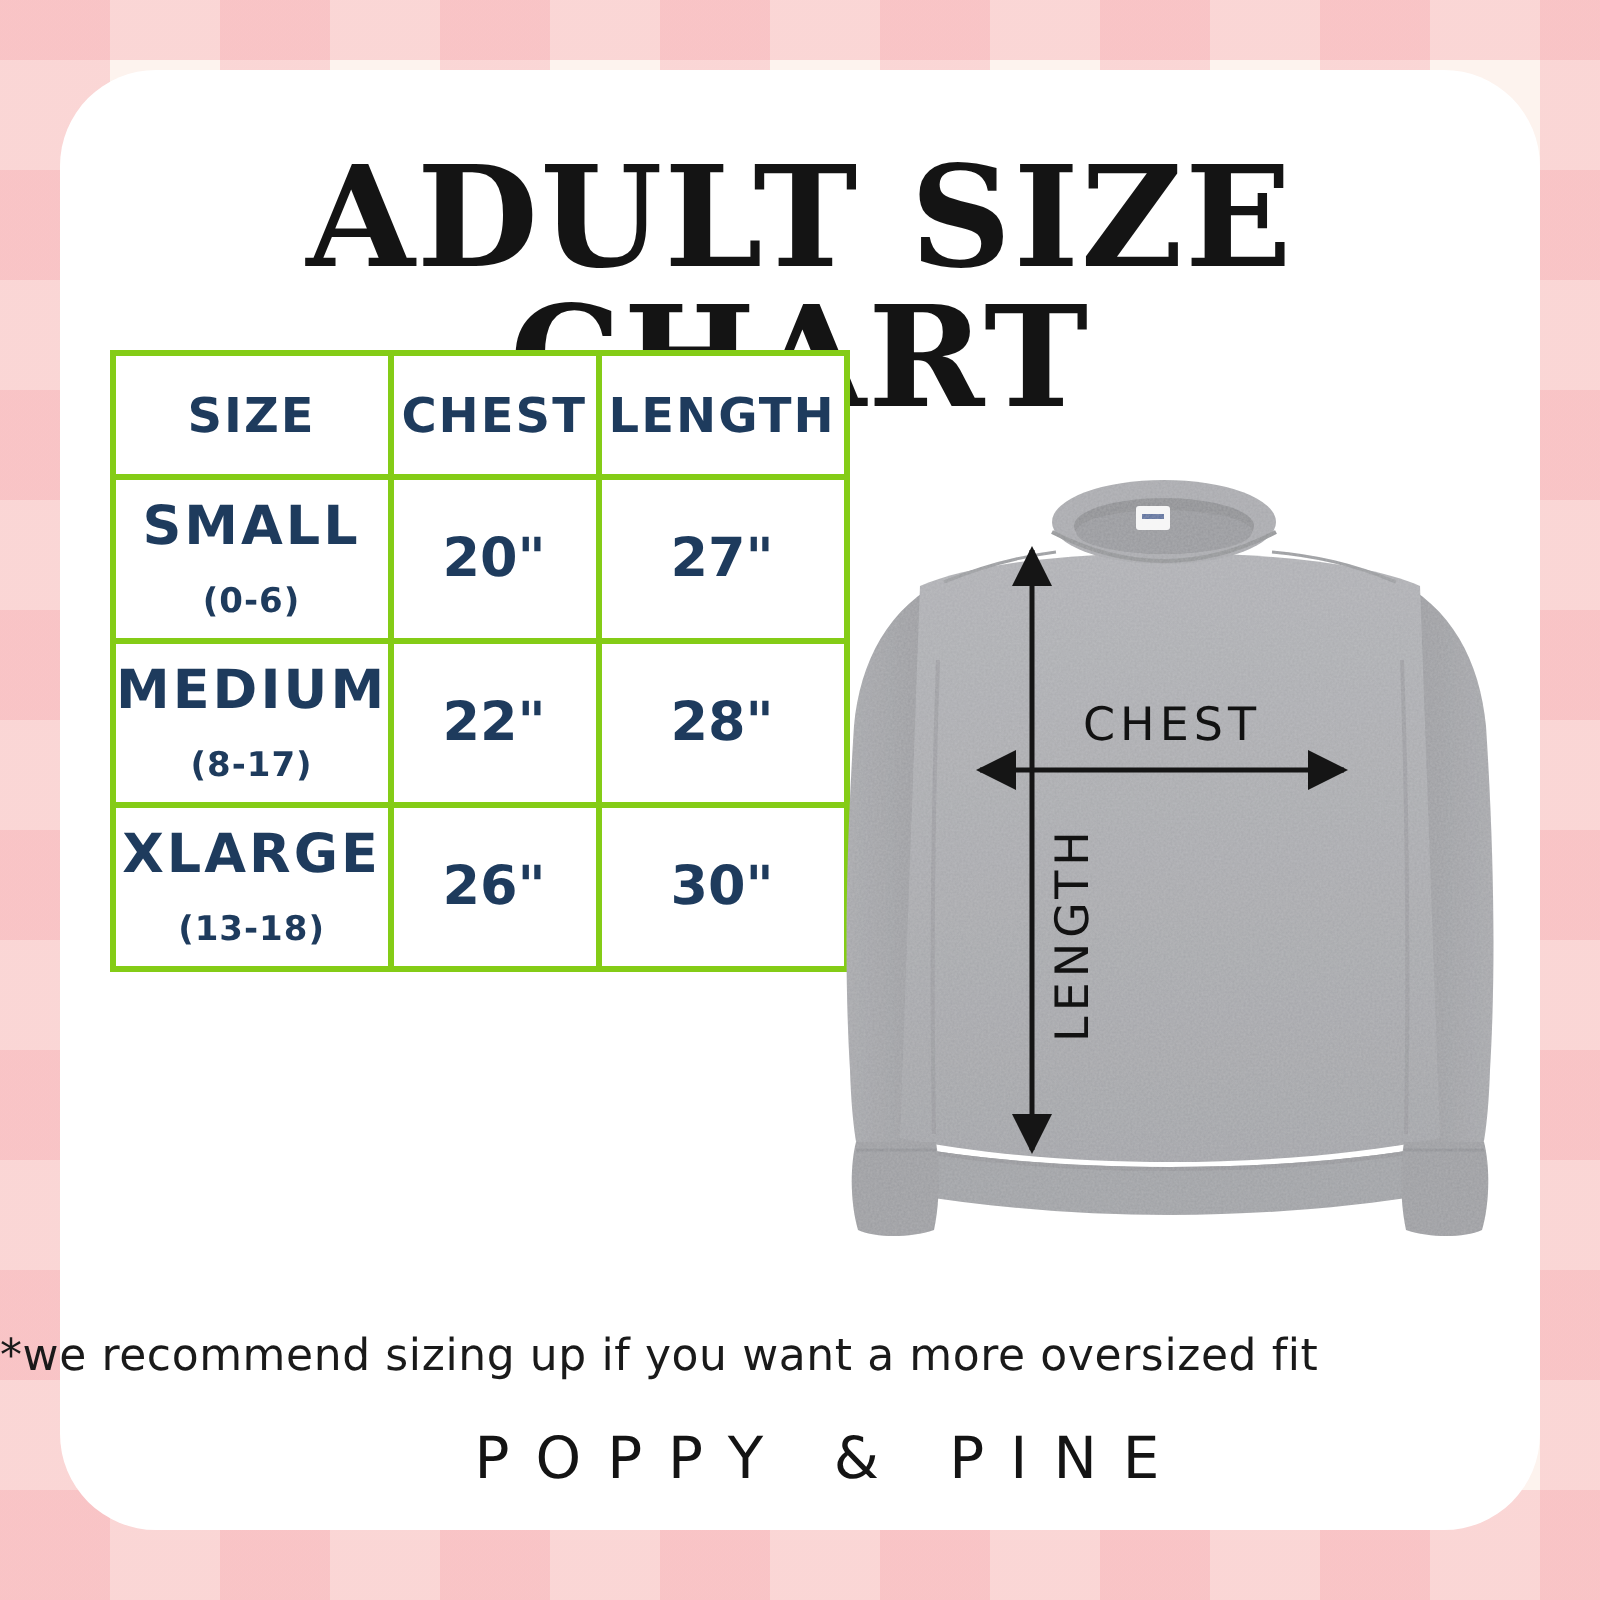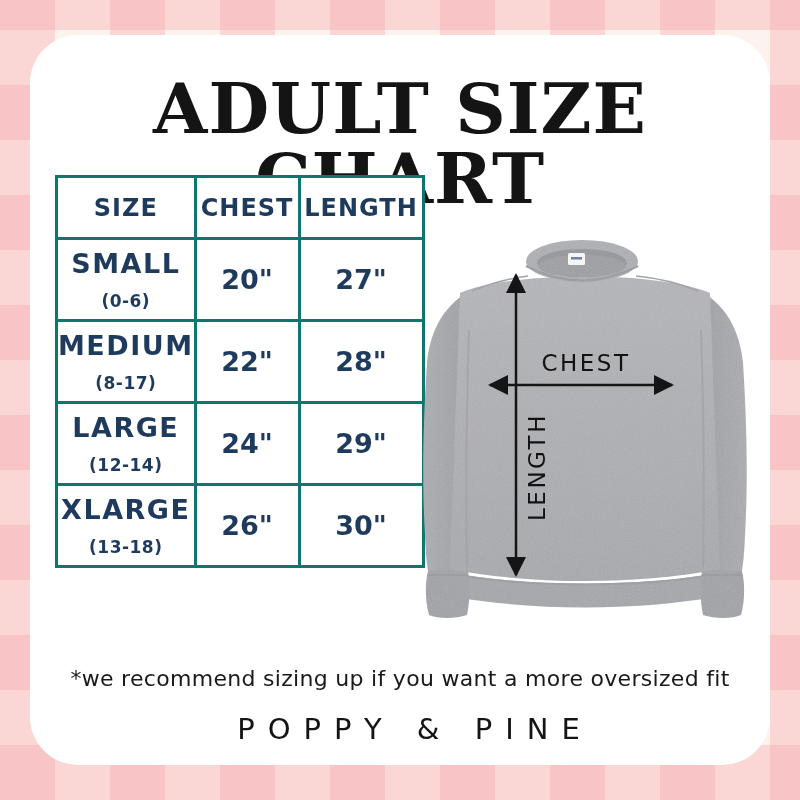--- a/index.html
+++ b/index.html
@@ -18,42 +18,42 @@
   .title{
     position:absolute;left:0;right:0;top:74px;margin:0;text-align:center;
     font-family:"DejaVu Serif",serif;font-weight:bold;font-size:70px;
     letter-spacing:1px;color:#141414;line-height:1;
   }
   table.size-table{
     position:absolute;left:55px;top:175px;border-collapse:collapse;
     table-layout:fixed;color:#1e3b5d;background:#fff;
   }
   table.size-table th, table.size-table td{
-    border:3px solid #0f766e;text-align:center;vertical-align:middle;
+    border:3px solid #84cc16;text-align:center;vertical-align:middle;
     padding:0;box-sizing:border-box;
   }
   tr.hdr{height:62px;}
   tr.row{height:82px;font-weight:bold;}
   th.hcell{font-size:24px;font-weight:bold;letter-spacing:1px;}
   .size-name{font-size:27px;letter-spacing:1.5px;line-height:1.15;}
   .size-range{font-size:17px;letter-spacing:.5px;margin-top:12px;}
   td.dim{font-size:27px;}
   .diagram{position:absolute;left:0;top:0;width:800px;height:800px;pointer-events:none;}
   .sweatshirt{position:absolute;left:410px;top:235px;width:350px;height:390px;}
   .chest-label{
     position:absolute;left:498px;top:350px;width:176px;text-align:center;
     font-size:23px;letter-spacing:2.5px;color:#121212;
   }
   .length-label{
     position:absolute;left:457px;top:452px;width:160px;height:30px;line-height:30px;
     text-align:center;font-size:23px;letter-spacing:2.5px;color:#121212;
     transform:rotate(-90deg);transform-origin:center center;
   }
   .footnote{
-    position:absolute;left:0;right:0;top:666px;text-align:center;
+    position:absolute;left:0;right:0;top:666px;
     font-size:22px;letter-spacing:.3px;color:#1a1a1a;
   }
   .brand{
     position:absolute;left:17px;right:0;top:712px;text-align:center;
     font-size:29px;letter-spacing:13px;text-indent:13px;color:#141414;font-weight:normal;
   }
 </style>
 </head>
 <body>
 
@@ -84,28 +84,20 @@
         <td class="dim">20"</td>
         <td class="dim">27"</td>
       </tr>
       <tr class="row">
         <td>
           <div class="size-name">MEDIUM</div>
           <div class="size-range">(8-17)</div>
         </td>
         <td class="dim">22"</td>
         <td class="dim">28"</td>
-      </tr>
-      <tr class="row">
-        <td>
-          <div class="size-name">LARGE</div>
-          <div class="size-range">(12-14)</div>
-        </td>
-        <td class="dim">24"</td>
-        <td class="dim">29"</td>
       </tr>
       <tr class="row">
         <td>
           <div class="size-name">XLARGE</div>
           <div class="size-range">(13-18)</div>
         </td>
         <td class="dim">26"</td>
         <td class="dim">30"</td>
       </tr>
     </tbody>

